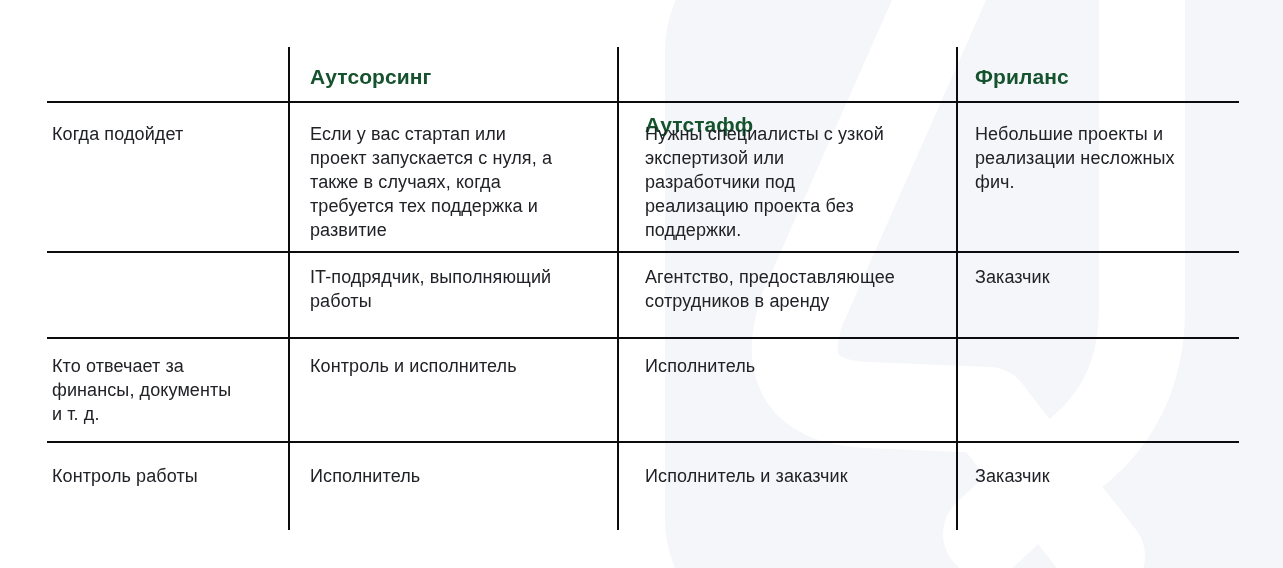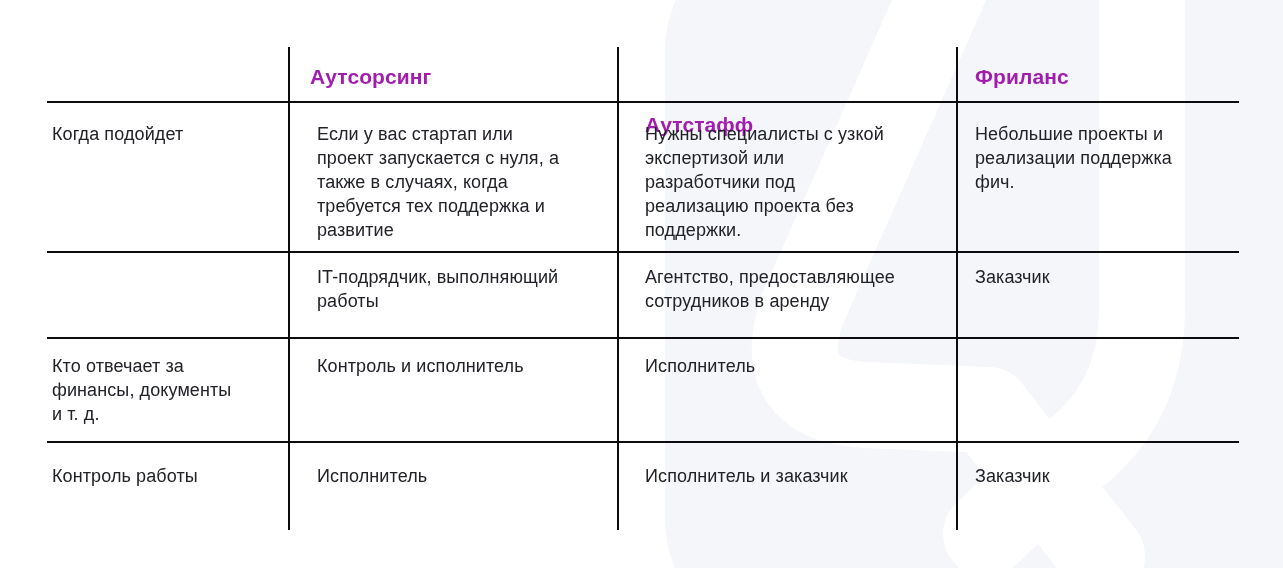--- a/index.html
+++ b/index.html
@@ -44,28 +44,28 @@
     white-space: pre-line;
     font-size: 18px;
     line-height: 24px;
     letter-spacing: 0.1px;
   }
   .hdr {
     top: 64px;
     font-size: 21px;
     line-height: 25px;
     font-weight: 700;
-    color: #a21caf;
+    color: #14532d;
     white-space: nowrap;
   }
   .lbl {
     left: 52px;
     width: 228px;
   }
-  .c1 { left: 310px; width: 300px; margin-left: 7px; }
+  .c1 { left: 310px; width: 300px; }
   .c2 { left: 645px; width: 306px; }
   .c3 { left: 975px; width: 262px; }
   .r1 { top: 122px; }
   .r2 { top: 265px; }
   .r3 { top: 354px; }
   .r4 { top: 464px; }
   .h1 { left: 310px; }
   .h2 { left: 645px; margin-top: 48px; }
   .h3 { left: 975px; }
 </style>
@@ -100,21 +100,21 @@
 проект запускается с нуля, а
 также в случаях, когда
 требуется тех поддержка и
 развитие</div>
   <div class="cell c2 r1">Нужны специалисты с узкой
 экспертизой или
 разработчики под
 реализацию проекта без
 поддержки.</div>
   <div class="cell c3 r1">Небольшие проекты и
-реализации поддержка
+реализации несложных
 фич.</div>
 
   <div class="cell c2 r2">Агентство, предоставляющее
 сотрудников в аренду</div>
   <div class="cell c1 r2">IT-подрядчик, выполняющий
 работы</div>
   <div class="cell c3 r2">Заказчик</div>
 
   <div class="lbl r3">Кто отвечает за
 финансы, документы

